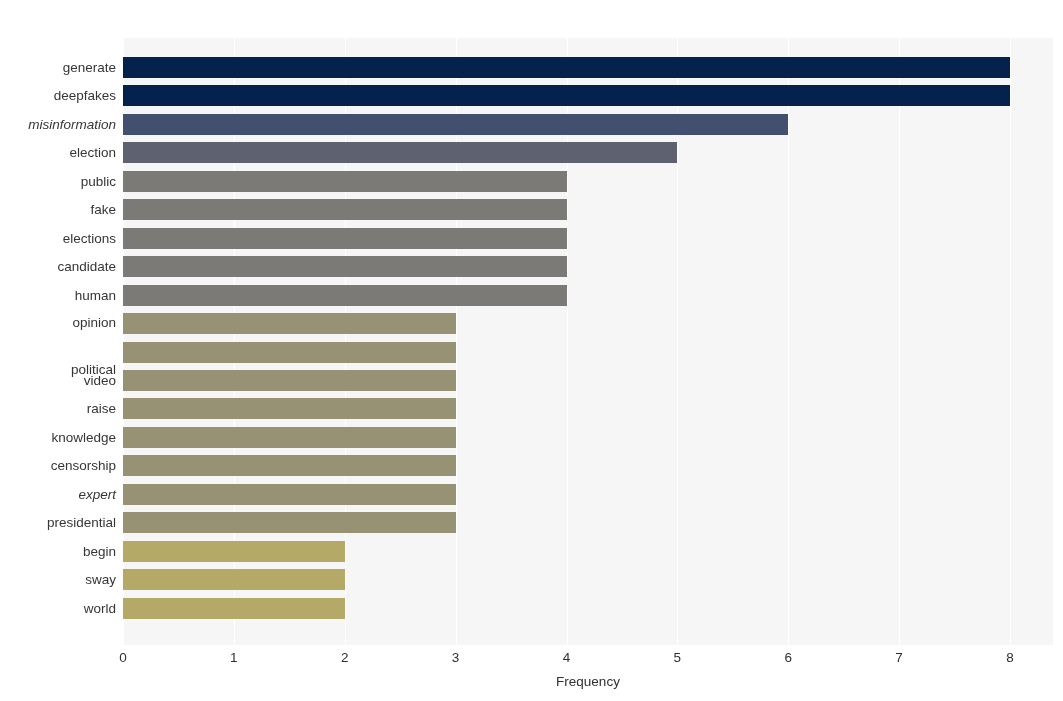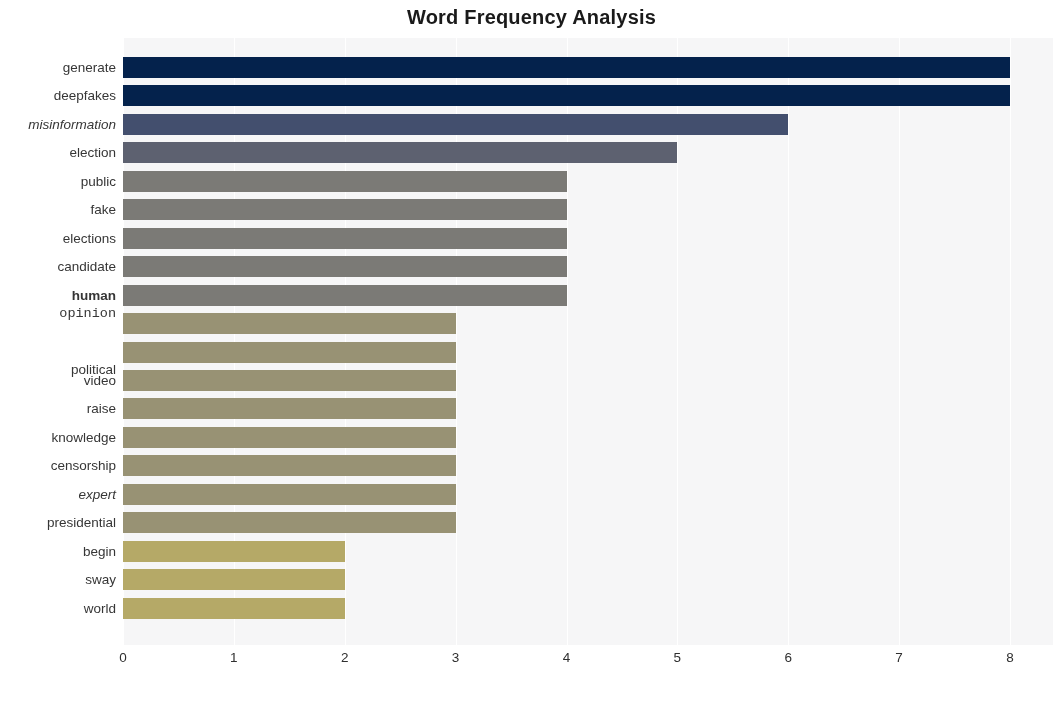--- a/index.html
+++ b/index.html
@@ -112,21 +112,20 @@
     text-align: center;
     font-size: 13.5px;
     color: #2f2f2f;
   }
 </style>
 </head>
 <body>
 
 <div id="figure">
 
-  <div id="chart-title">Word Frequency Analysis</div>
 
   <div id="plot-area">
       <div class="gridline" style="left: 0px;"></div>
       <div class="gridline" style="left: 110.875px;"></div>
       <div class="gridline" style="left: 221.75px;"></div>
       <div class="gridline" style="left: 332.625px;"></div>
       <div class="gridline" style="left: 443.5px;"></div>
       <div class="gridline" style="left: 554.375px;"></div>
       <div class="gridline" style="left: 665.25px;"></div>
       <div class="gridline" style="left: 776.125px;"></div>
@@ -158,22 +157,22 @@
 
   <div id="ylabels-layer">
       <div class="ytick" style="top: 19px;">generate</div>
       <div class="ytick" style="top: 47.45px;">deepfakes</div>
       <div class="ytick" style="top: 75.9px; font-style: italic;">misinformation</div>
       <div class="ytick" style="top: 104.35px;">election</div>
       <div class="ytick" style="top: 132.8px;">public</div>
       <div class="ytick" style="top: 161.25px;">fake</div>
       <div class="ytick" style="top: 189.7px;">elections</div>
       <div class="ytick" style="top: 218.15px;">candidate</div>
-      <div class="ytick" style="top: 246.6px; font-weight: bold;">human</div>
-      <div class="ytick" style="top: 265px; font-family: Liberation Mono, monospace;">opinion</div>
+      <div class="ytick" style="top: 246.6px;">human</div>
+      <div class="ytick" style="top: 274px;">opinion</div>
       <div class="ytick" style="top: 321px;">political</div>
       <div class="ytick" style="top: 331.95px;">video</div>
       <div class="ytick" style="top: 360.4px;">raise</div>
       <div class="ytick" style="top: 388.85px;">knowledge</div>
       <div class="ytick" style="top: 417.3px;">censorship</div>
       <div class="ytick" style="top: 445.75px; font-style: italic;">expert</div>
       <div class="ytick" style="top: 474.2px;">presidential</div>
       <div class="ytick" style="top: 502.65px; margin-left: 28px;">begin</div>
       <div class="ytick" style="top: 531.1px;">sway</div>
       <div class="ytick" style="top: 559.55px;">world</div>
@@ -184,14 +183,15 @@
       <div class="xtick" style="left: 110.875px;">1</div>
       <div class="xtick" style="left: 221.75px;">2</div>
       <div class="xtick" style="left: 332.625px;">3</div>
       <div class="xtick" style="left: 443.5px;">4</div>
       <div class="xtick" style="left: 554.375px;">5</div>
       <div class="xtick" style="left: 665.25px;">6</div>
       <div class="xtick" style="left: 776.125px;">7</div>
       <div class="xtick" style="left: 887px;">8</div>
     </div>
 
+  <div id="xaxis-label">Frequency</div>
 
 </div>
 
 </body></html>

